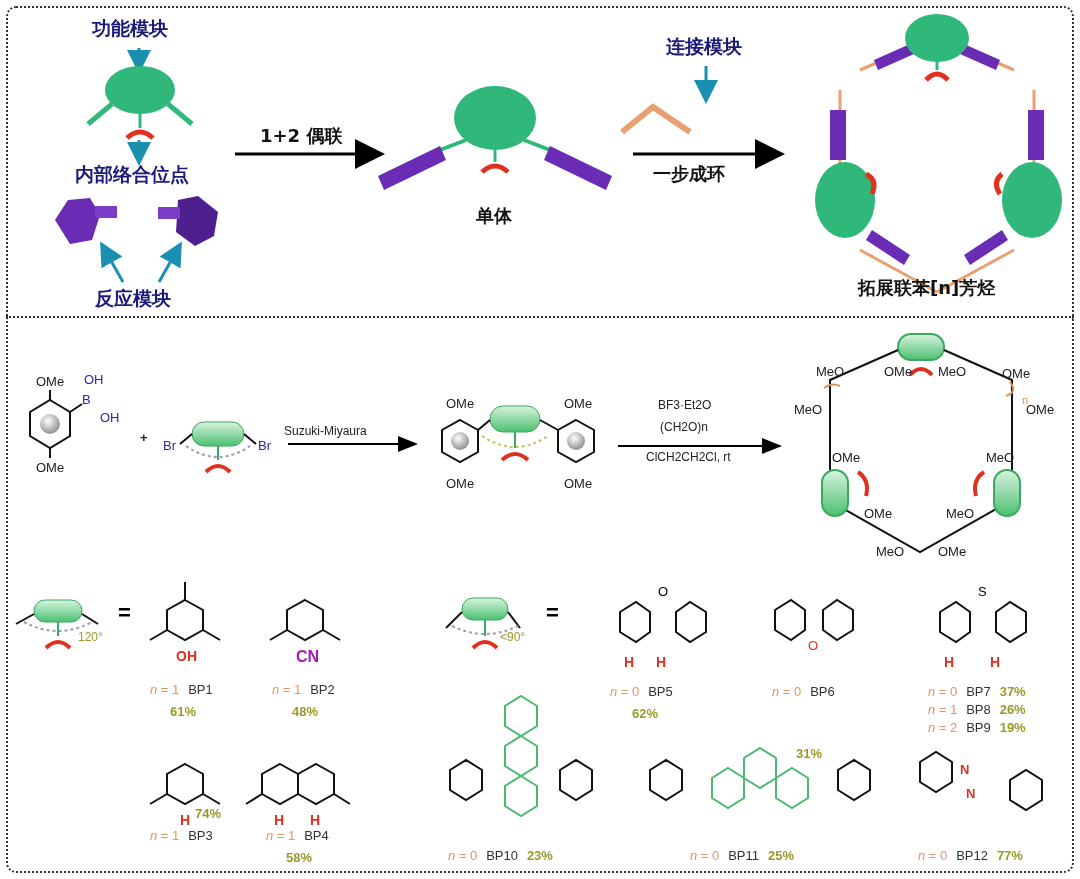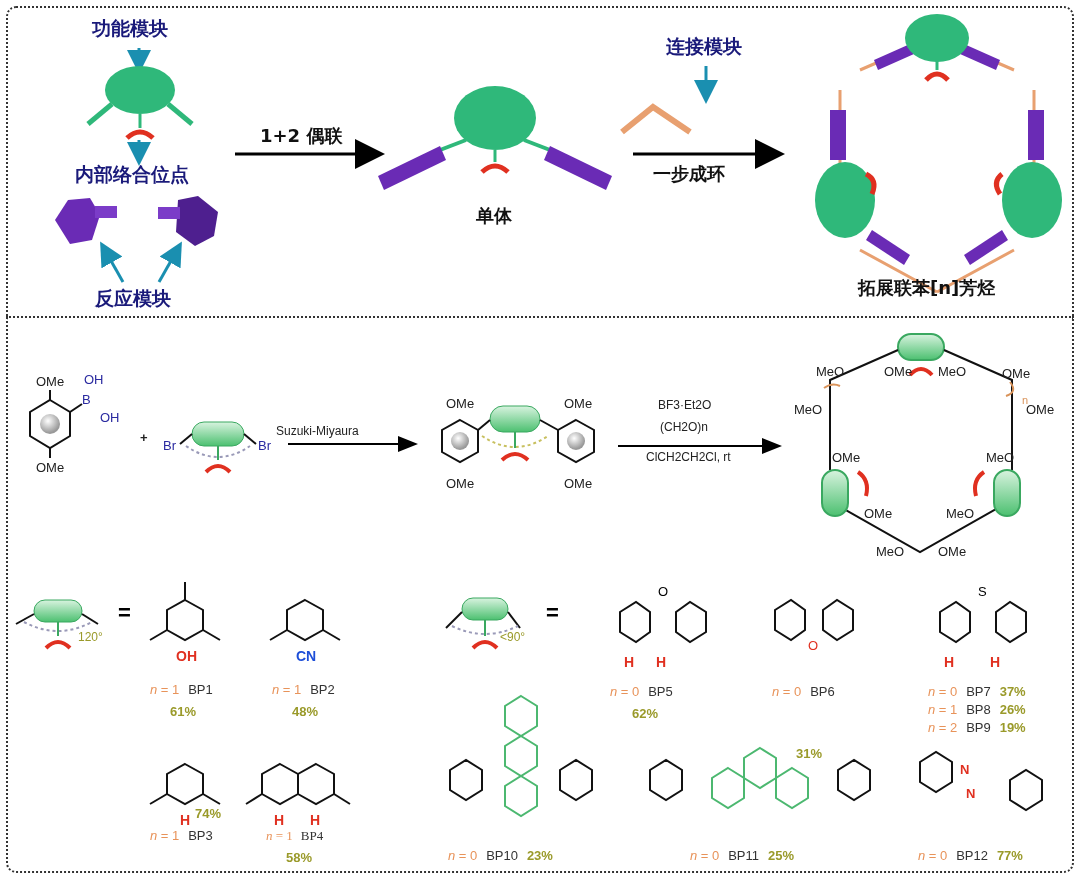--- a/index.html
+++ b/index.html
@@ -194,21 +194,21 @@
 </svg>
 
 <div class="lbl chem" style="left:36px;top:374px;">OMe</div>
 <div class="lbl chem" style="left:36px;top:460px;">OMe</div>
 <div class="lbl chem" style="left:84px;top:372px;color:#2a2aa0;">OH</div>
 <div class="lbl chem" style="left:82px;top:392px;color:#2a2aa0;">B</div>
 <div class="lbl chem" style="left:100px;top:410px;color:#2a2aa0;">OH</div>
 <div class="lbl chem" style="left:140px;top:430px;font-weight:bold;">+</div>
 <div class="lbl chem" style="left:163px;top:438px;color:#2a2aa0;">Br</div>
 <div class="lbl chem" style="left:258px;top:438px;color:#2a2aa0;">Br</div>
-<div class="lbl cond" style="left:276px;top:424px;text-align:center;">Suzuki-Miyaura</div>
+<div class="lbl cond" style="left:284px;top:424px;text-align:center;">Suzuki-Miyaura</div>
 <div class="lbl chem" style="left:446px;top:396px;">OMe</div>
 <div class="lbl chem" style="left:564px;top:396px;">OMe</div>
 <div class="lbl chem" style="left:446px;top:476px;">OMe</div>
 <div class="lbl chem" style="left:564px;top:476px;">OMe</div>
 <div class="lbl cond" style="left:658px;top:398px;">BF3·Et2O</div>
 <div class="lbl cond" style="left:660px;top:420px;">(CH2O)n</div>
 <div class="lbl cond" style="left:646px;top:450px;">ClCH2CH2Cl, rt</div>
 
 <div class="lbl chem" style="left:816px;top:364px;">MeO</div>
 <div class="lbl chem" style="left:884px;top:364px;">OMe</div>
@@ -223,41 +223,41 @@
 <div class="lbl chem" style="left:876px;top:544px;">MeO</div>
 <div class="lbl chem" style="left:938px;top:544px;">OMe</div>
 <div class="lbl chem" style="left:1022px;top:394px;color:#d9935a;font-size:11px;">n</div>
 
 <div class="lbl" style="left:78px;top:630px;color:#9a9a2a;font-size:12px;">120°</div>
 <div class="lbl" style="left:118px;top:600px;font-size:22px;font-weight:bold;">=</div>
 <div class="lbl" style="left:500px;top:630px;color:#9a9a2a;font-size:12px;">&lt;90°</div>
 <div class="lbl" style="left:546px;top:600px;font-size:22px;font-weight:bold;">=</div>
 
 <div class="lbl" style="left:176px;top:648px;color:#e03020;font-size:14px;font-weight:bold;">OH</div>
-<div class="lbl" style="left:296px;top:648px;color:#1d4ed8;font-size:14px;font-weight:bold;">CN</div>
+<div class="lbl" style="left:296px;top:648px;color:#a21caf;font-size:16px;font-weight:bold;">CN</div>
 <div class="lbl" style="left:180px;top:812px;color:#e03020;font-size:14px;font-weight:bold;">H</div>
 <div class="lbl" style="left:274px;top:812px;color:#e03020;font-size:14px;font-weight:bold;">H</div>
 <div class="lbl" style="left:310px;top:812px;color:#e03020;font-size:14px;font-weight:bold;">H</div>
 <div class="lbl" style="left:624px;top:654px;color:#e03020;font-size:14px;font-weight:bold;">H</div>
 <div class="lbl" style="left:656px;top:654px;color:#e03020;font-size:14px;font-weight:bold;">H</div>
 <div class="lbl" style="left:658px;top:584px;font-size:13px;">O</div>
 <div class="lbl" style="left:808px;top:638px;color:#e03020;font-size:13px;">O</div>
 <div class="lbl" style="left:978px;top:584px;font-size:13px;">S</div>
 <div class="lbl" style="left:944px;top:654px;color:#e03020;font-size:14px;font-weight:bold;">H</div>
 <div class="lbl" style="left:990px;top:654px;color:#e03020;font-size:14px;font-weight:bold;">H</div>
 <div class="lbl" style="left:960px;top:762px;color:#e03020;font-size:13px;font-weight:bold;">N</div>
 <div class="lbl" style="left:966px;top:786px;color:#e03020;font-size:13px;font-weight:bold;">N</div>
 
 <div class="lbl" style="left:150px;top:680px;"><span class="nval"><i>n</i> = <span>1</span></span>&nbsp;&nbsp;<span class="bp">BP1</span></div>
 <div class="lbl yield" style="left:170px;top:704px;">61%</div>
 <div class="lbl" style="left:272px;top:680px;"><span class="nval"><i>n</i> = <span>1</span></span>&nbsp;&nbsp;<span class="bp">BP2</span></div>
 <div class="lbl yield" style="left:292px;top:704px;">48%</div>
 <div class="lbl" style="left:150px;top:826px;"><span class="nval"><i>n</i> = <span>1</span></span>&nbsp;&nbsp;<span class="bp">BP3</span></div>
 <div class="lbl yield" style="left:170px;top:806px;margin-left:25px;">74%</div>
-<div class="lbl" style="left:266px;top:826px;font-family:Liberation Serif, serif;"><span class="nval"><i>n</i> = <span>1</span></span>&nbsp;&nbsp;<span class="bp">BP4</span></div>
+<div class="lbl" style="left:266px;top:826px;"><span class="nval"><i>n</i> = <span>1</span></span>&nbsp;&nbsp;<span class="bp">BP4</span></div>
 <div class="lbl yield" style="left:286px;top:850px;">58%</div>
 <div class="lbl" style="left:610px;top:682px;"><span class="nval"><i>n</i> = <span>0</span></span>&nbsp;&nbsp;<span class="bp">BP5</span></div>
 <div class="lbl yield" style="left:632px;top:706px;">62%</div>
 <div class="lbl" style="left:772px;top:682px;"><span class="nval"><i>n</i> = <span>0</span></span>&nbsp;&nbsp;<span class="bp">BP6</span></div>
 <div class="lbl yield" style="left:796px;top:706px;margin-top:40px;">31%</div>
 <div class="lbl" style="left:928px;top:682px;"><span class="nval"><i>n</i> = <span>0</span></span>&nbsp;&nbsp;<span class="bp">BP7</span>&nbsp;&nbsp;<span class="yield">37%</span></div>
 <div class="lbl" style="left:928px;top:700px;"><span class="nval"><i>n</i> = <span>1</span></span>&nbsp;&nbsp;<span class="bp">BP8</span>&nbsp;&nbsp;<span class="yield">26%</span></div>
 <div class="lbl" style="left:928px;top:718px;"><span class="nval"><i>n</i> = <span>2</span></span>&nbsp;&nbsp;<span class="bp">BP9</span>&nbsp;&nbsp;<span class="yield">19%</span></div>
 <div class="lbl" style="left:448px;top:846px;text-align:right;"><span class="nval"><i>n</i> = <span>0</span></span>&nbsp;&nbsp;<span class="bp">BP10</span>&nbsp;&nbsp;<span class="yield">23%</span></div>
 <div class="lbl" style="left:690px;top:846px;text-align:right;"><span class="nval"><i>n</i> = <span>0</span></span>&nbsp;&nbsp;<span class="bp">BP11</span>&nbsp;&nbsp;<span class="yield">25%</span></div>

